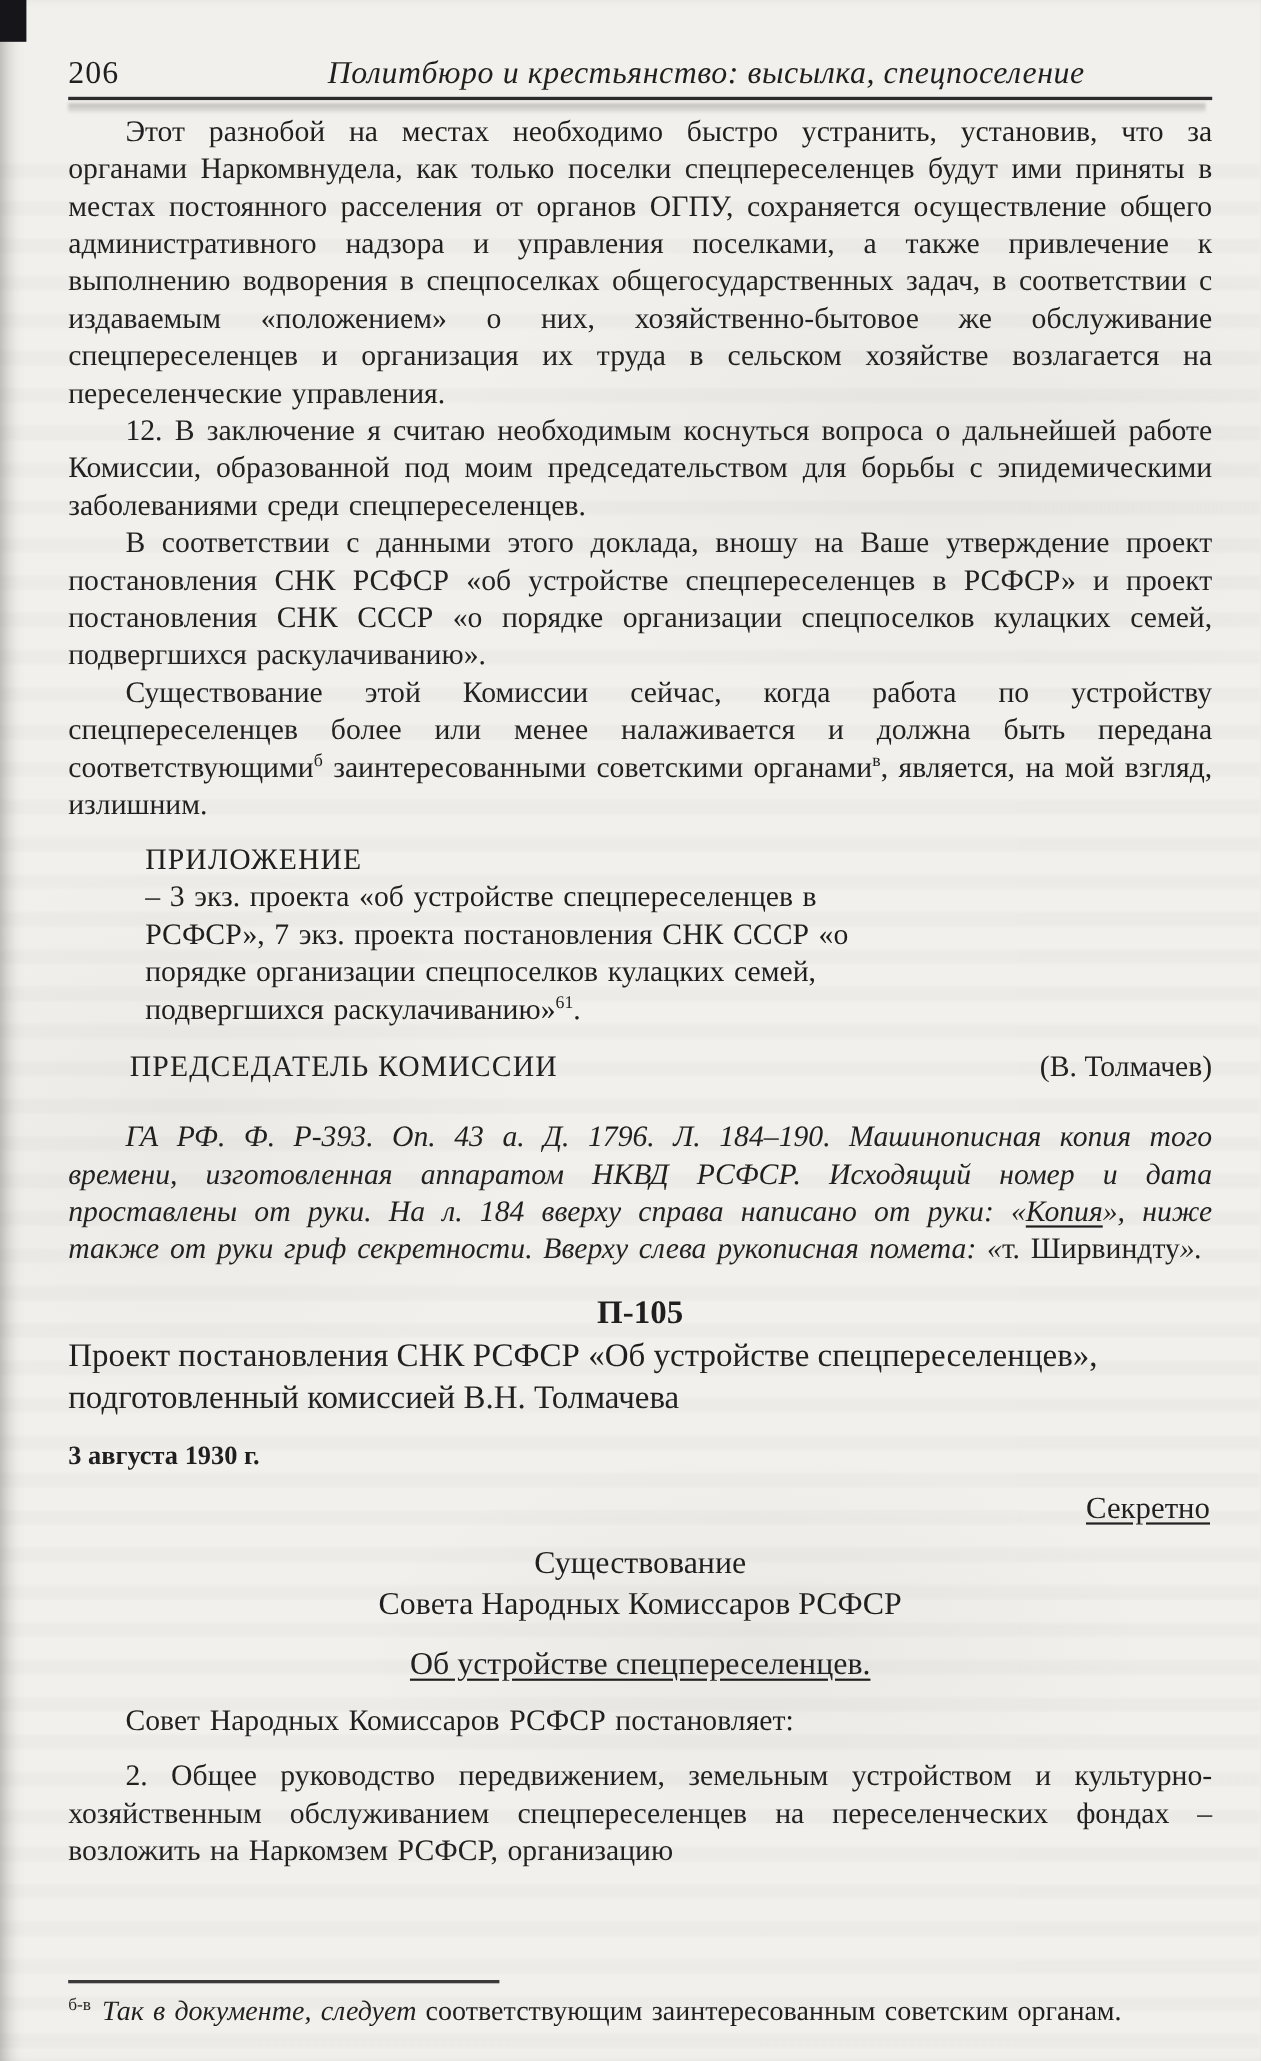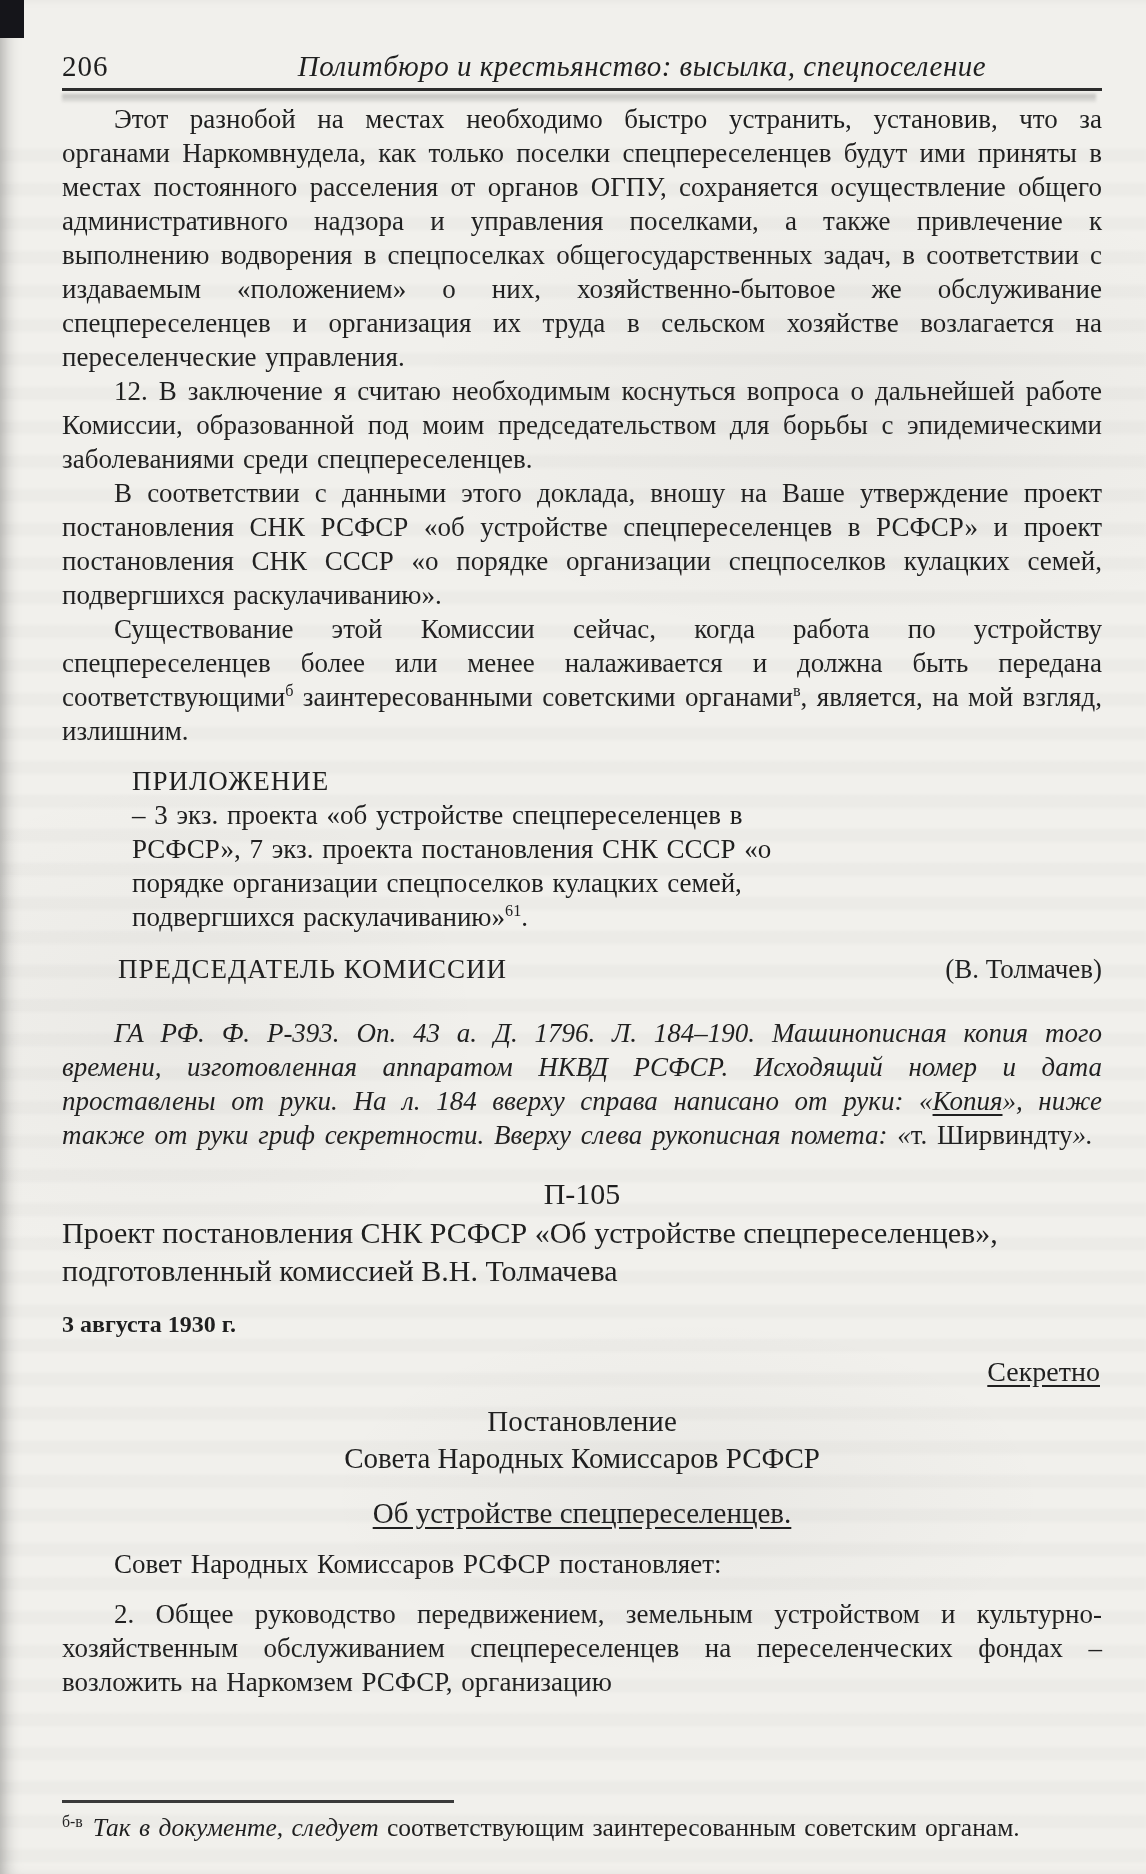--- a/index.html
+++ b/index.html
@@ -42,21 +42,21 @@
   .par { margin: 0; text-align: justify; text-indent: 52px; word-spacing: 2px; }
   sup.note-ref { font-size: 0.60em; vertical-align: super; line-height: 0; }
   .attachment { display: flex; margin: 16px 0 16px 70px; flex-direction: column; }
   .att-label { width: 238px; flex: none; letter-spacing: 1px; }
   .att-text { width: 668px; flex: none; text-align: left; word-spacing: 2px; }
   .signature-row { display: flex; justify-content: space-between; margin: 2px 0 30px 56px; }
   .sig-role { letter-spacing: 1px; }
   .source-note { margin: 0 0 24px 0; font-style: italic; text-align: justify; text-indent: 52px; word-spacing: 3px; }
   .underlined { text-decoration: underline; text-underline-offset: 4px; }
   .upright { font-style: normal; }
-  .doc-code { text-align: center; font-weight: normal; font-size: 30px; line-height: 36px; }
+  .doc-code { text-align: center; font-weight: bold; font-size: 30px; line-height: 36px; }
   .doc-title { font-weight: normal; font-size: 30px; line-height: 38px; margin: 2px 0 16px; }
   .doc-date { text-align: left; font-weight: bold; font-size: 24px; line-height: 36px; margin: 0 2px 12px 0; }
   .doc-secret { text-align: right; font-size: 28px; line-height: 35px; margin: 0 2px 14px 0; }
   .doc-heading { text-align: center; font-size: 29px; line-height: 37px; margin-bottom: 18px; }
   .doc-subject { text-align: center; font-size: 29px; line-height: 36px; margin-bottom: 16px; }
   .opening { margin-bottom: 16px; }
   .footnote { margin-top: auto; font-size: 25.5px; line-height: 33px; }
   .footnote-rule { width: 392px; border-top: 3px solid #3a3a3a; margin-bottom: 8px; }
   .footnote p { margin: 0; text-align: justify; word-spacing: 2px; }
   .fn-ref { font-size: 0.62em; vertical-align: super; line-height: 0; margin-right: 10px; }
@@ -94,21 +94,21 @@
   </div>
 
   <p class="source-note"><span>ГА РФ. Ф. Р-393. Оп. 43 а. Д. 1796. Л. 184–190. Машинописная копия того времени, изготовленная аппаратом НКВД РСФСР. Исходящий номер и дата проставлены от руки. На л. 184 вверху справа написано от руки: «</span><span class="underlined">Копия</span><span>», ниже также от руки гриф секретности. Вверху слева рукописная помета: «</span><span class="upright">т. Ширвиндту</span><span>».</span></p>
 
   <div class="doc-code">П-105</div>
   <div class="doc-title">Проект постановления СНК РСФСР «Об устройстве спецпереселенцев», подготовленный комиссией В.Н. Толмачева</div>
   <div class="doc-date">3 августа 1930 г.</div>
   <div class="doc-secret"><span class="underlined">Секретно</span></div>
 
   <div class="doc-heading">
-    <div>Постановление</div>
+    <div>Существование</div>
     <div>Совета Народных Комиссаров РСФСР</div>
   </div>
 
   <div class="doc-subject"><span class="underlined">Об устройстве спецпереселенцев.</span></div>
 
   <p class="par opening">Совет Народных Комиссаров РСФСР постановляет:</p>
 
   <p class="par">2. Общее руководство передвижением, земельным устройством и культурно-хозяйственным обслуживанием спецпереселенцев на переселенческих фондах – возложить на Наркомзем РСФСР, организацию</p>
 
   <div class="footnote">

